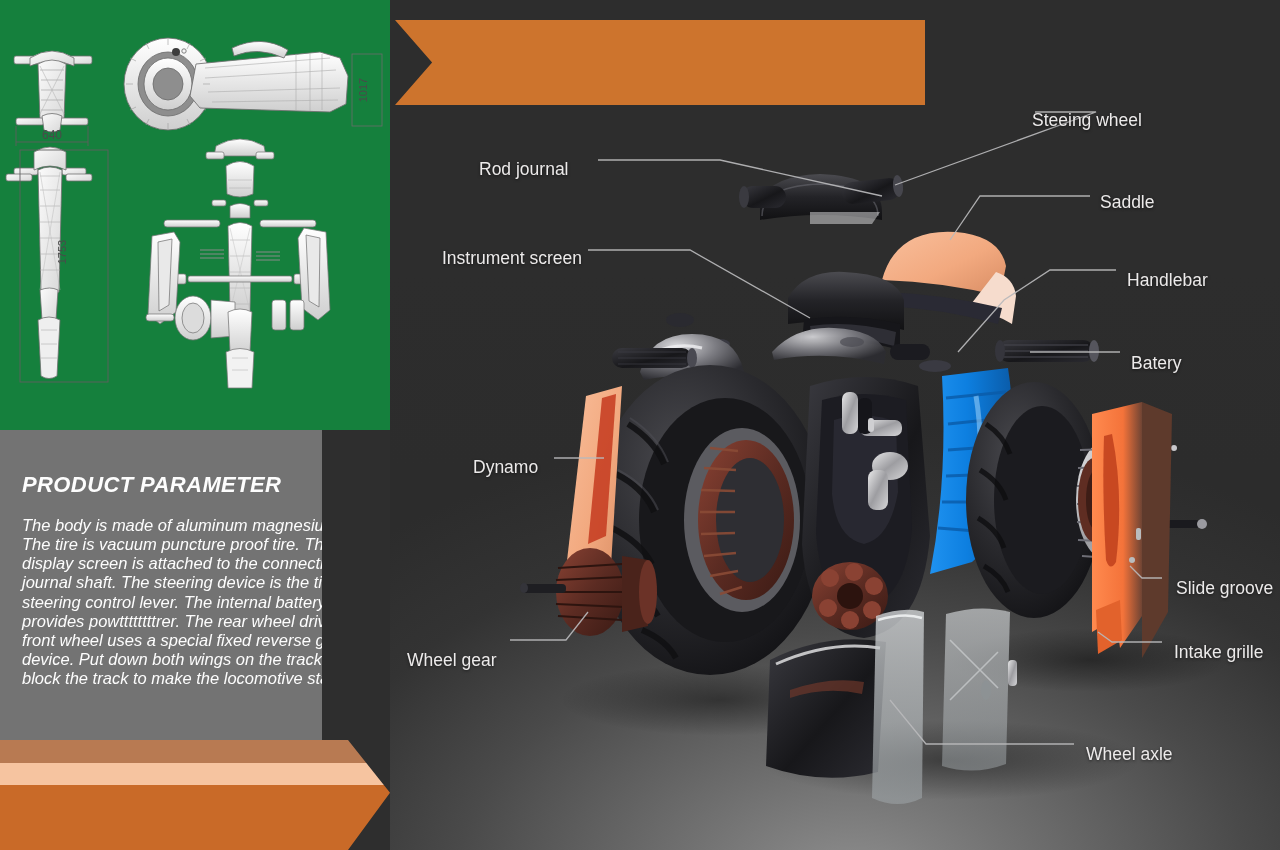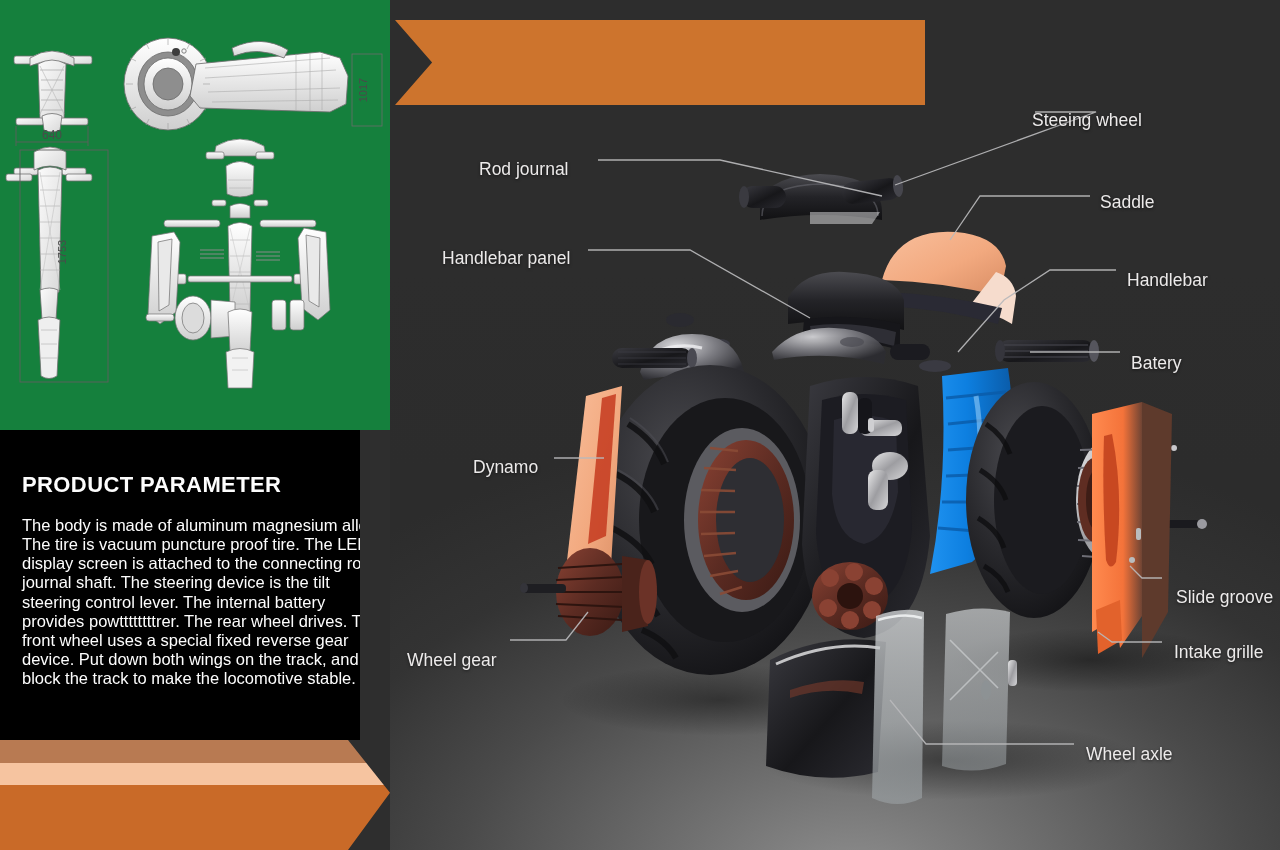--- a/index.html
+++ b/index.html
@@ -28,23 +28,24 @@
     position: absolute; left: 0; top: 0;
     width: 390px; height: 430px;
     background: #15803d;
     overflow: hidden;
   }
   #tech-panel .blueprint { position: absolute; }
 
   
   #param-panel {
     position: absolute; left: 0; top: 430px;
-    width: 360px; height: 310px;
-    background: #000000;
+    width: 322px; height: 310px;
+    background: #737373;
     overflow: hidden;
+    font-style: italic;
   }
   #param-title {
     position: absolute; left: 22px; top: 42px;
     font-size: 22px; font-weight: bold; color: #fdfdfd;
     letter-spacing: .4px;
   }
   #param-body {
     position: absolute; left: 22px; top: 86px;
     width: 368px;
     font-size: 16.5px; line-height: 1.16;
@@ -503,25 +504,25 @@
         <path d="M120 640 L176 640 L198 612"></path>
         <path d="M772 642 L722 642 L708 632"></path>
         <path d="M684 744 L536 744 L500 700"></path>
       </g>
     </svg>
 
     <div id="labels">
       <div class="callout" style="left:642px;  top:103px;">Steeing wheel</div>
       <div class="callout" style="left:89px;   top:152px;">Rod journal</div>
       <div class="callout" style="left:710px;  top:185px;text-align:center;">Saddle</div>
-      <div class="callout" style="left:52px;   top:241px;">Handlebar panel</div>
+      <div class="callout" style="left:52px;   top:241px;">Instrument screen</div>
       <div class="callout" style="left:737px;  top:263px;">Handlebar</div>
       <div class="callout" style="left:741px;  top:346px;">Batery</div>
       <div class="callout" style="left:83px;   top:450px;">Dynamo</div>
-      <div class="callout" style="left:786px;  top:571px;margin-top:9px;">Slide groove</div>
+      <div class="callout" style="left:786px;  top:571px;">Slide groove</div>
       <div class="callout" style="left:17px;   top:632px;margin-top:11px;">Wheel gear</div>
       <div class="callout" style="left:784px;  top:635px;">Intake grille</div>
       <div class="callout" style="left:696px;  top:737px;">Wheel axle</div>
     </div>
 
     <div id="banner"></div>
   </div>
 </div>
 
 </body></html>

